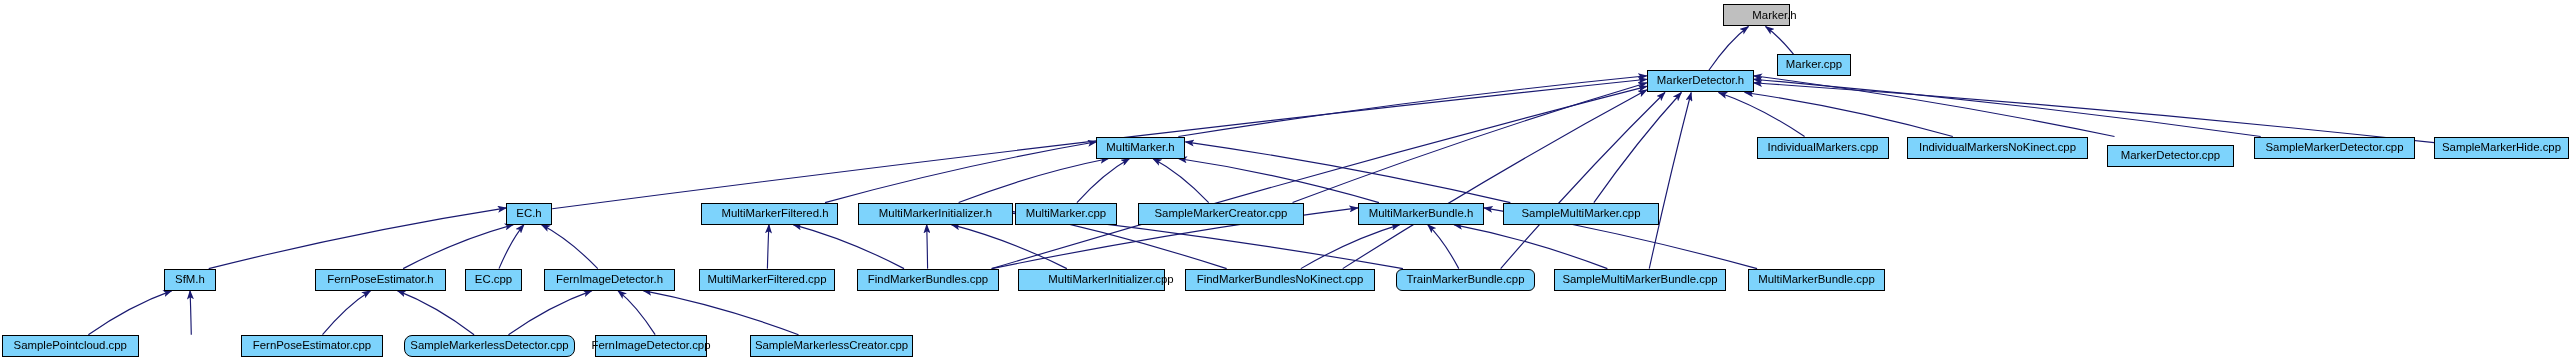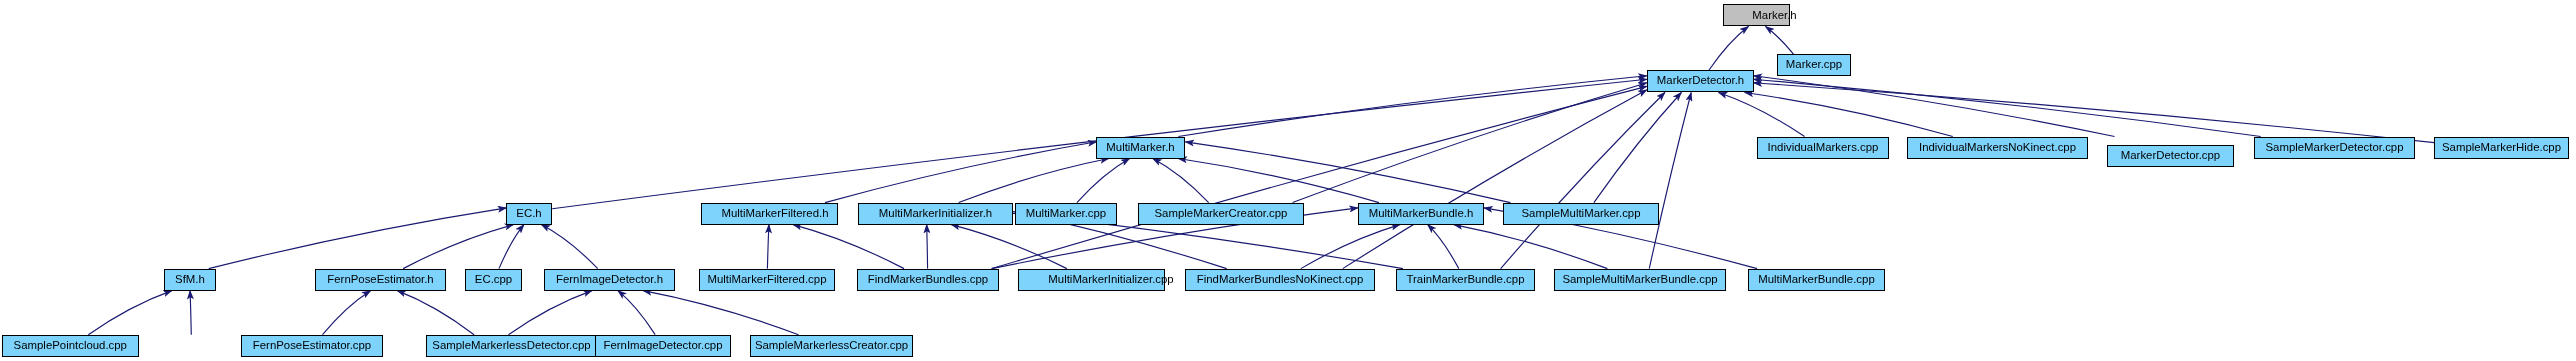--- a/index.html
+++ b/index.html
@@ -94,23 +94,23 @@
     <div class="node" style="left: 1358px; top: 203px; width: 126px;">MultiMarkerBundle.h</div>
     <div class="node" style="left: 1503px; top: 203px; width: 156px;">SampleMultiMarker.cpp</div>
     <div class="node" style="left: 164px; top: 269px; width: 52px;">SfM.h</div>
     <div class="node" style="left: 315px; top: 269px; width: 131px;">FernPoseEstimator.h</div>
     <div class="node" style="left: 465px; top: 269px; width: 57px;">EC.cpp</div>
     <div class="node" style="left: 544px; top: 269px; width: 131px;">FernImageDetector.h</div>
     <div class="node" style="left: 699px; top: 269px; width: 136px;">MultiMarkerFiltered.cpp</div>
     <div class="node" style="left: 857px; top: 269px; width: 142px;">FindMarkerBundles.cpp</div>
     <div class="node" style="left: 1018px; top: 269px; width: 147px; padding-left: 39px;">MultiMarkerInitializer.cpp</div>
     <div class="node" style="left: 1185px; top: 269px; width: 190px;">FindMarkerBundlesNoKinect.cpp</div>
-    <div class="node" style="left: 1396px; top: 269px; width: 139px;">TrainMarkerBundle.cpp</div>
+    <div class="node" style="left: 1396px; top: 269px; width: 139px; border-radius: 6px;">TrainMarkerBundle.cpp</div>
     <div class="node" style="left: 1554px; top: 269px; width: 172px;">SampleMultiMarkerBundle.cpp</div>
     <div class="node" style="left: 1748px; top: 269px; width: 137px;">MultiMarkerBundle.cpp</div>
     <div class="node" style="left: 1.8px; top: 335px; width: 137px;">SamplePointcloud.cpp</div>
     <div class="node" style="left: 161px; top: 335px; width: 49px; margin-top: 44px;">SfM.cpp</div>
     <div class="node" style="left: 241px; top: 335px; width: 142px; text-align: right;">FernPoseEstimator.cpp</div>
-    <div class="node" style="left: 426px; top: 335px; width: 171px;">SampleMarkerlessDetector.cpp</div>
-    <div class="node" style="left: 595px; top: 335px; width: 136px;">FernImageDetector.cpp</div>
+    <div class="node" style="left: 404px; top: 335px; width: 171px; border-radius: 8px;">SampleMarkerlessDetector.cpp</div>
+    <div class="node" style="left: 595px; top: 335px; width: 112px;">FernImageDetector.cpp</div>
     <div class="node" style="left: 750px; top: 335px; width: 163px;">SampleMarkerlessCreator.cpp</div>
   </div>
 
 
 </body></html>

